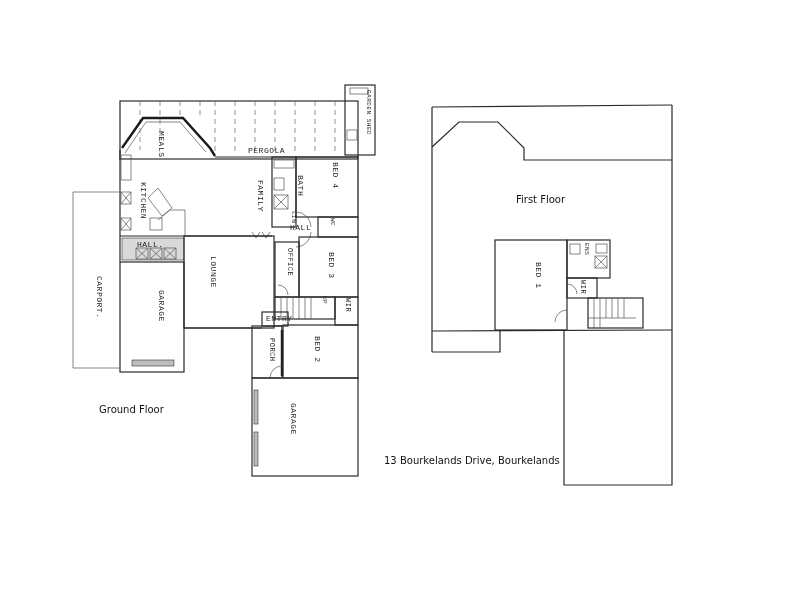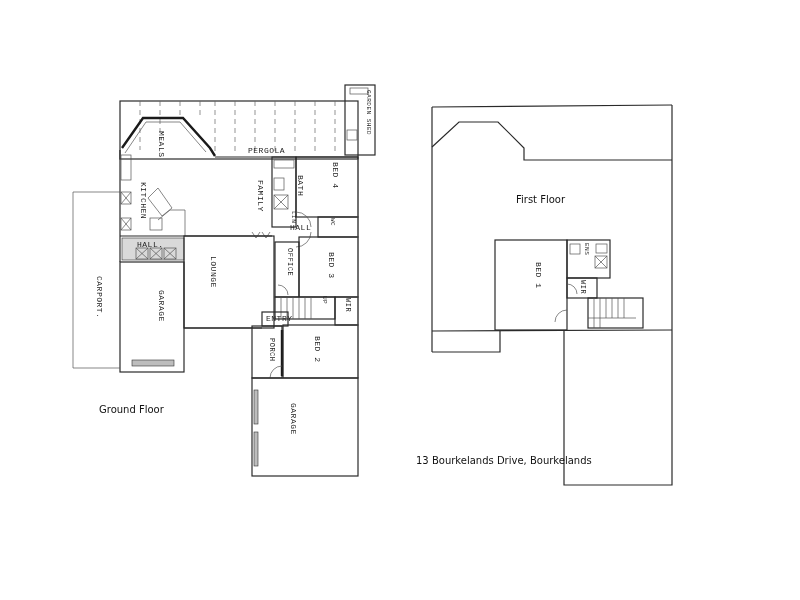--- a/index.html
+++ b/index.html
@@ -174,13 +174,13 @@
 <span class="room v" style="left:276px;top:338px;font-size:7px;">PORCH</span>
 <span class="room v" style="left:322px;top:336px;">BED 2</span>
 <span class="room v" style="left:298px;top:403px;">GARAGE</span>
 
 <span class="room v" style="left:543px;top:262px;">BED 1</span>
 <span class="room v" style="left:590px;top:243px;font-size:6px;">ENS</span>
 <span class="room v" style="left:587px;top:280px;font-size:7px;">WIR</span>
 
 <span class="caption" style="left:99px;top:404px;text-align:center;">Ground Floor</span>
 <span class="caption" style="left:491px;top:194px;margin-left:25px;">First Floor</span>
-<span class="caption" style="left:384px;top:455px;margin-left:32px;">13 Bourkelands Drive, Bourkelands</span>
+<span class="caption" style="left:384px;top:455px;">13 Bourkelands Drive, Bourkelands</span>
 
 </body></html>

